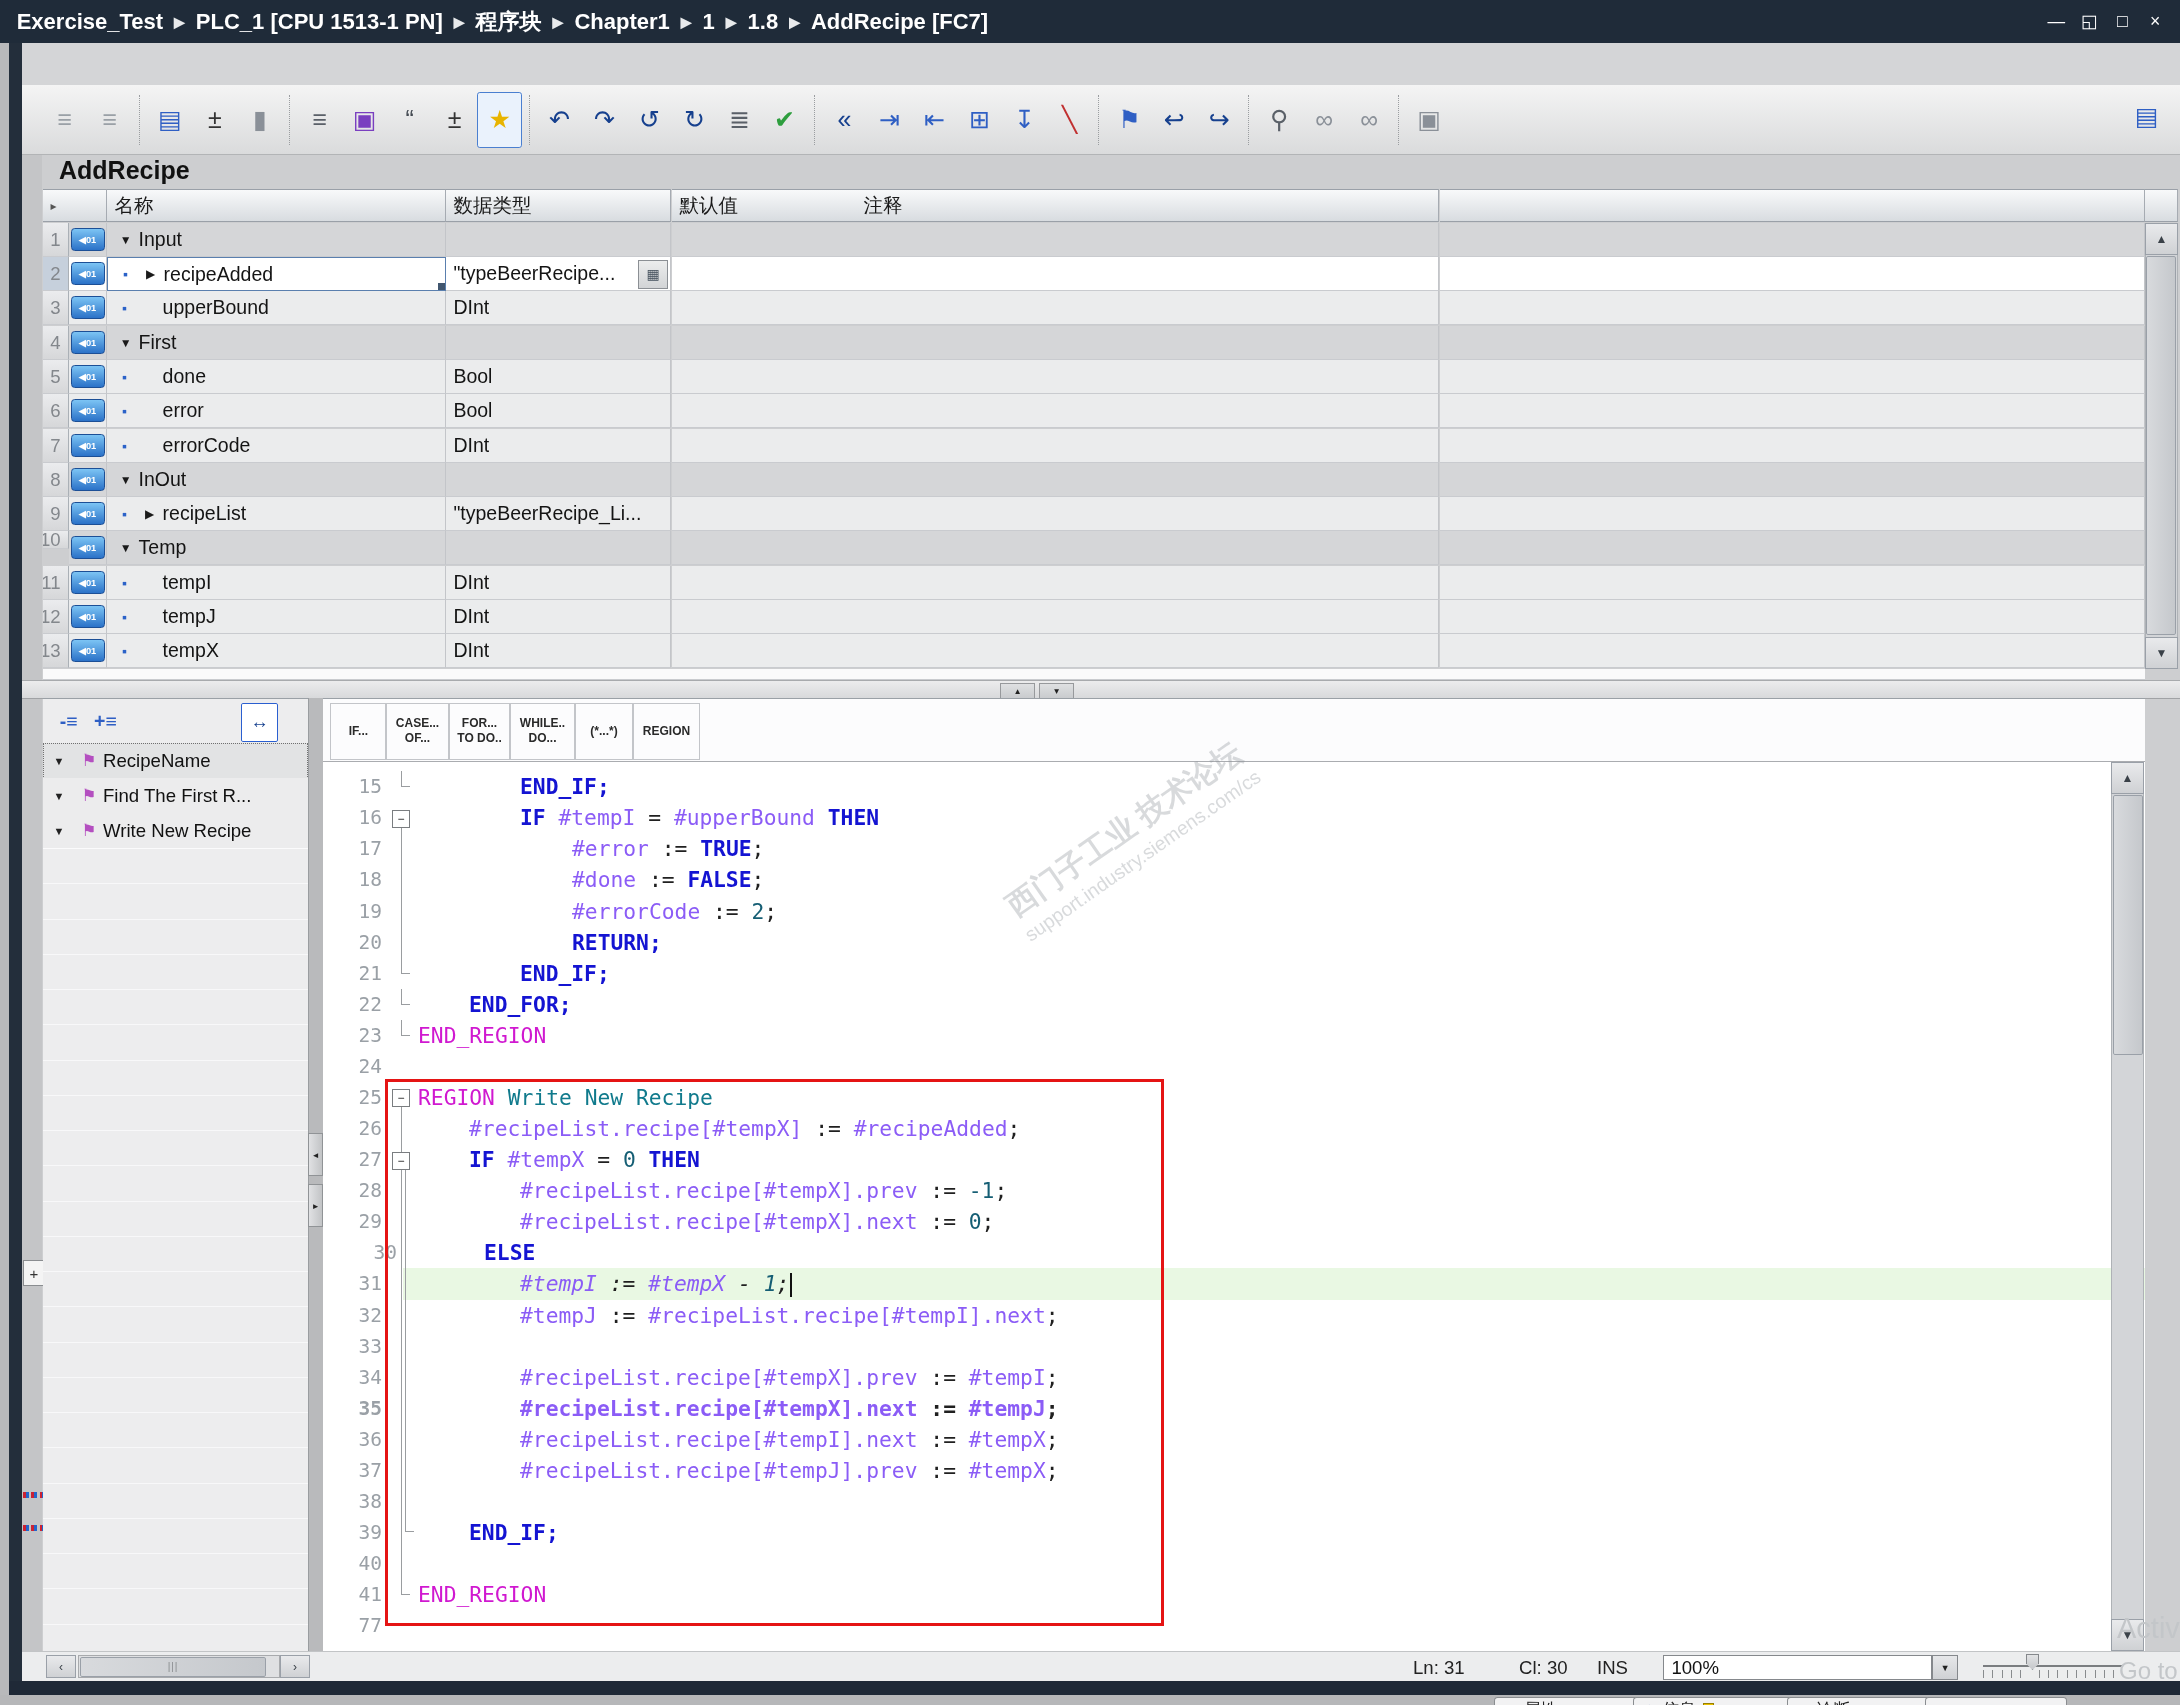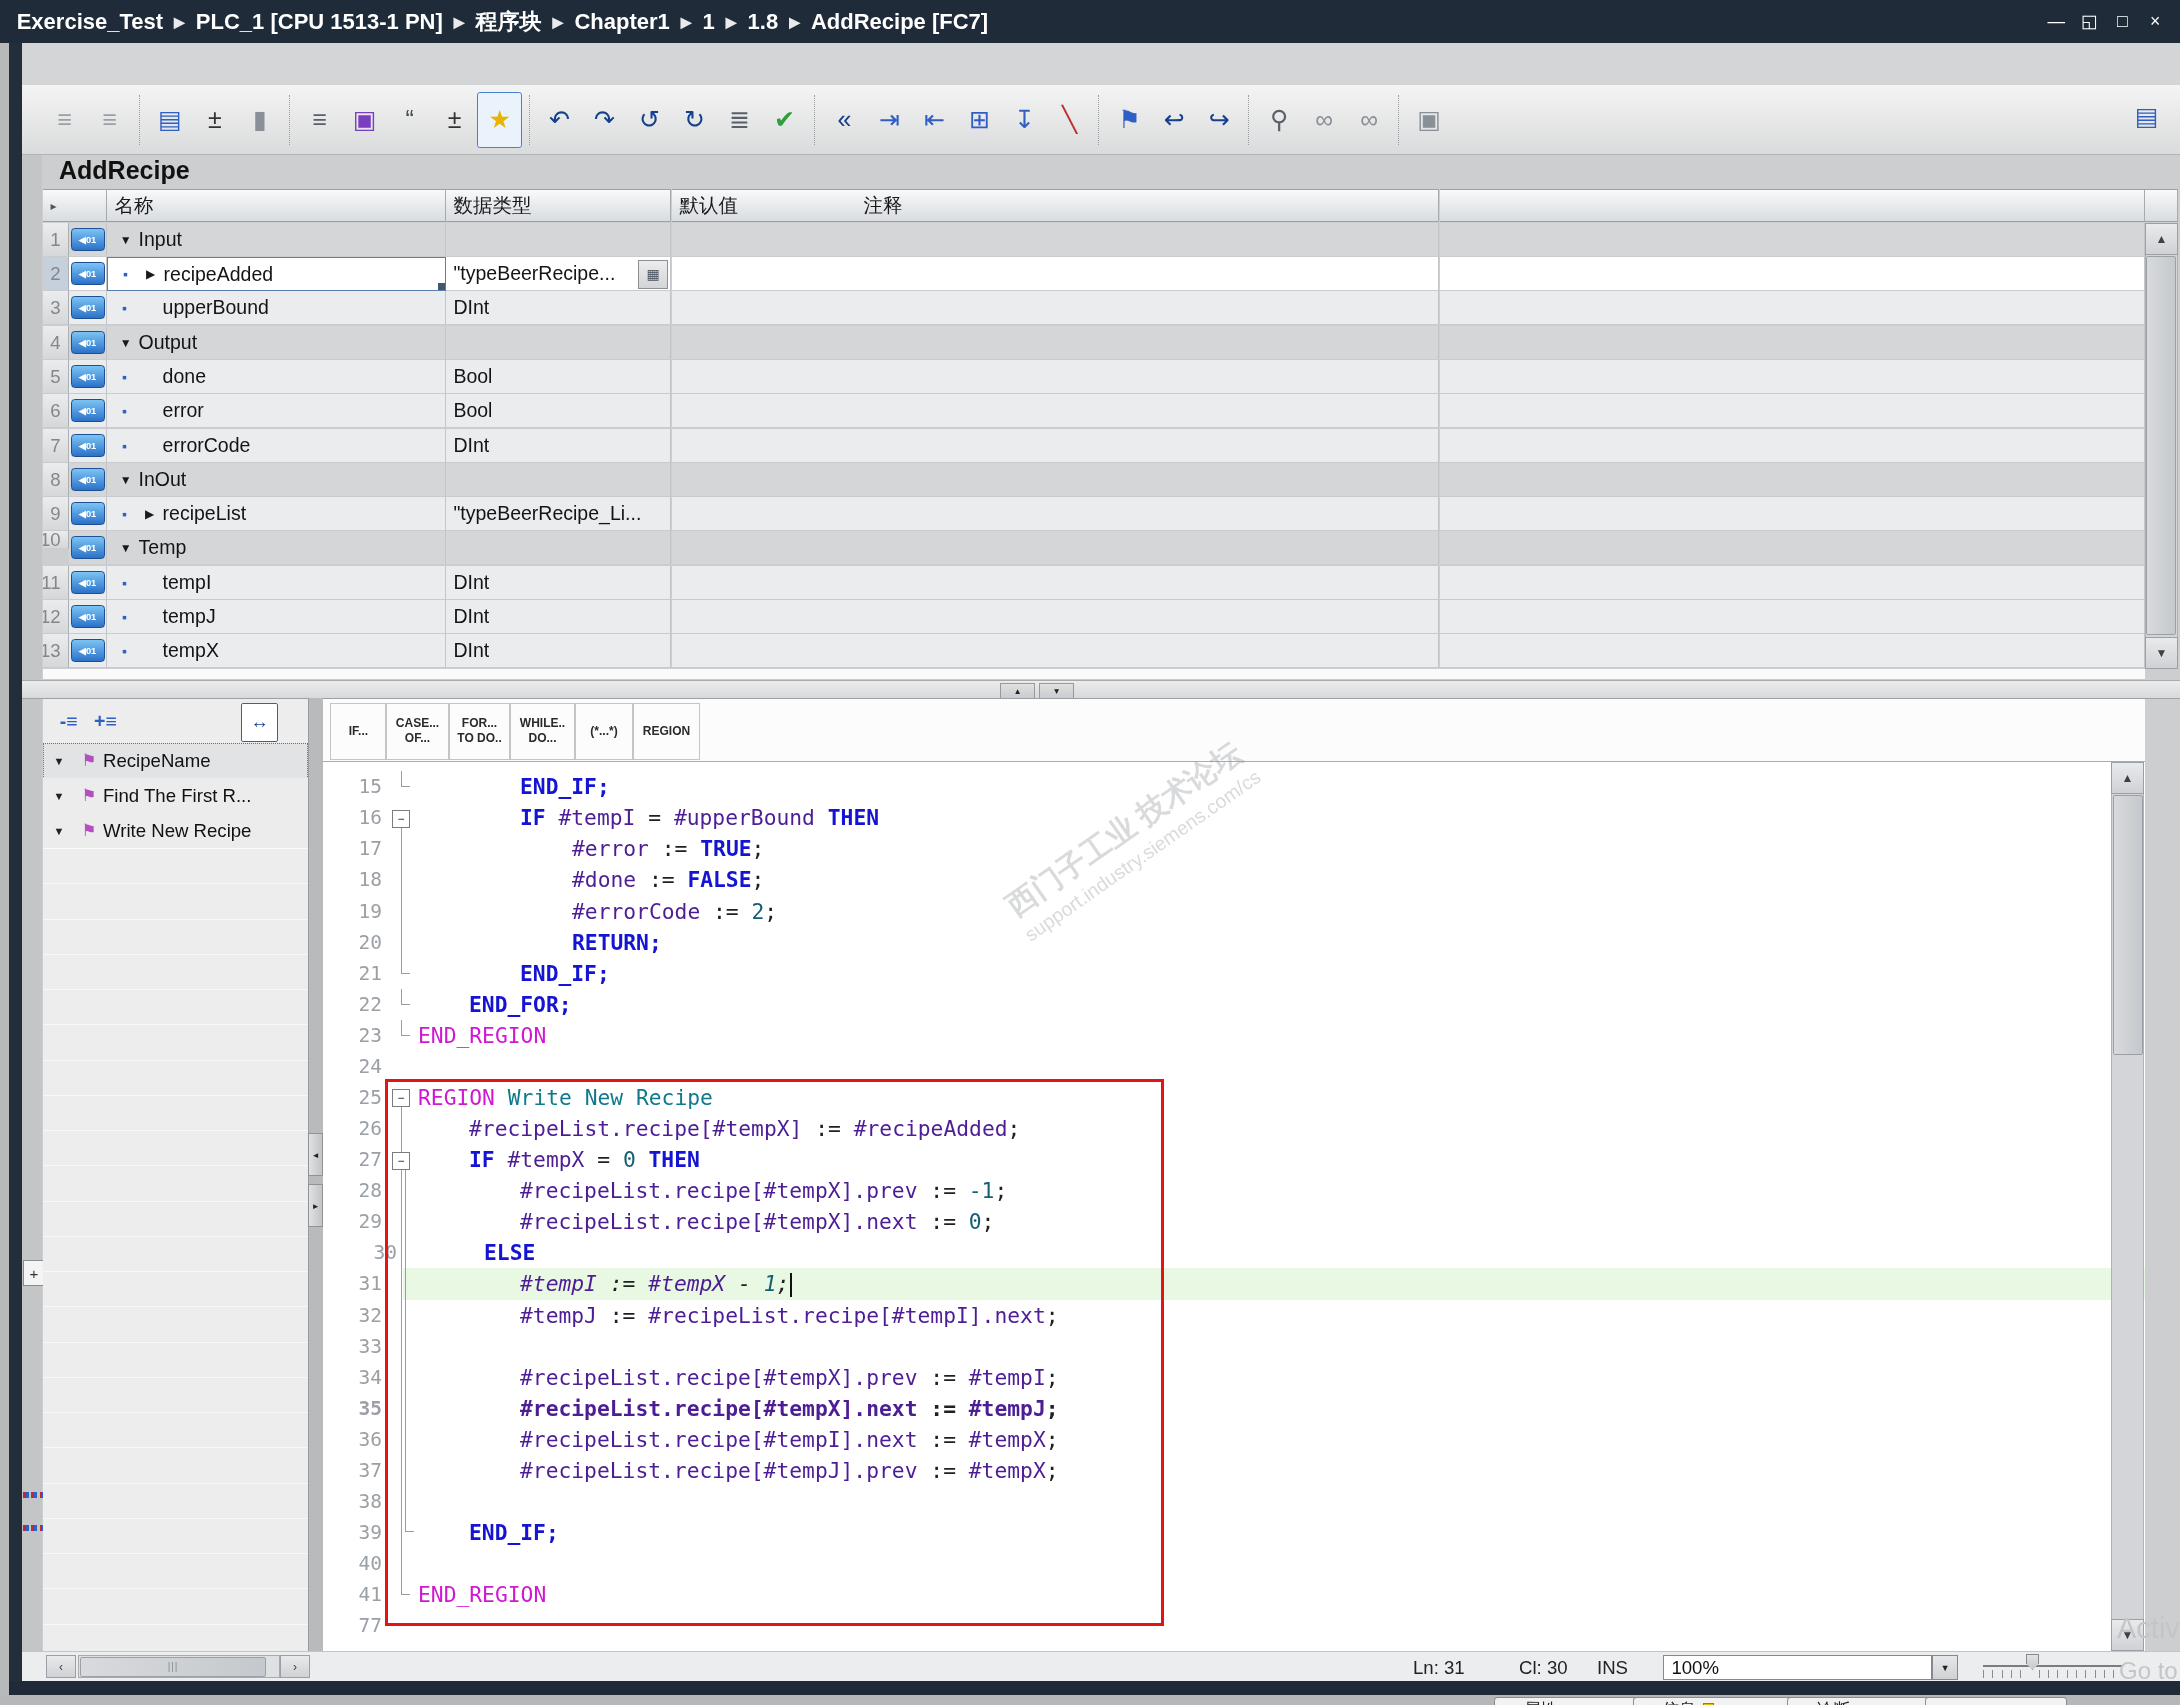--- a/index.html
+++ b/index.html
@@ -81,21 +81,21 @@
         color:#2a2a2a;line-height:15px;text-align:center;}
   
   #codearea{left:323px;top:762px;width:1822px;height:889px;background:#ffffff;overflow:hidden;}
   .crow{position:absolute;left:0;width:1822px;height:32px;line-height:32px;white-space:pre;
         font-family:"DejaVu Sans Mono",monospace;font-size:21.3px;}
   .lnum{position:absolute;left:0;top:0;width:59px;text-align:right;color:#9aa0a6;font-size:19.5px;}
   .ctext{position:absolute;top:0;}
   .kw{color:#1414d2;font-weight:bold;}
   .rg{color:#d018d0;}
   .ttl{color:#107a8c;}
-  .var{color:#4c1d95;}
+  .var{color:#8b5cf6;}
   .num{color:#155e74;}
   .op{color:#202020;}
   .foldbox{position:absolute;left:69px;width:16px;height:16px;background:#fff;border:0.9px solid #7a7d80;
            display:flex;align-items:center;justify-content:center;font-size:12px;line-height:12px;color:#222;}
   .foldline{position:absolute;border-left:0.9px solid #9a9da0;border-bottom:0.9px solid #9a9da0;width:8.3px;}
   .hlband{position:absolute;left:80px;width:1742px;height:32px;background:#e9f8e3;}
   .caret{display:inline-block;width:1.9px;height:24px;background:#111;vertical-align:middle;margin-left:0.9px;}
   
   #redbox{left:385px;top:1079px;width:779px;height:547px;border:3.7px solid #e51414;z-index:30;}
   
@@ -259,21 +259,21 @@
       </div>
       <div class="abs cell rowmember" style="left: 672px; top: 291px; width: 185px; height: 34px;"></div>
       <div class="abs cell rowmember" style="left: 856px; top: 291px; width: 583px; height: 34px;"></div>
       <div class="abs cell rowmember" style="left: 1440px; top: 291px; width: 705px; height: 34px;"></div>
       <div class="abs cell numcell" style="left: 43px; top: 326px; width: 26px; height: 34px;">4</div>
       <div class="abs cell rowgroup" style="left: 69px; top: 326px; width: 38px; height: 34px; justify-content: center;">
         <div class="tagicon">◀01</div>
       </div>
       <div class="abs cell rowgroup" style="left: 107px; top: 326px; width: 339px; height: 34px; padding-left: 5.6px;">
         <div class="expander">▼</div>
-        <div style="white-space: nowrap;">Output</div>
+        <div style="white-space: nowrap;">First</div>
       </div>
       <div class="abs cell rowgroup" style="left: 446px; top: 326px; width: 225px; height: 34px; padding-left: 7.4px;">
         <div style="white-space: nowrap; overflow: hidden;"></div>
       </div>
       <div class="abs cell rowgroup" style="left: 672px; top: 326px; width: 185px; height: 34px;"></div>
       <div class="abs cell rowgroup" style="left: 856px; top: 326px; width: 583px; height: 34px;"></div>
       <div class="abs cell rowgroup" style="left: 1440px; top: 326px; width: 705px; height: 34px;"></div>
       <div class="abs cell numcell" style="left: 43px; top: 360px; width: 26px; height: 34px;">5</div>
       <div class="abs cell rowmember" style="left: 69px; top: 360px; width: 38px; height: 34px; justify-content: center;">
         <div class="tagicon">◀01</div>

